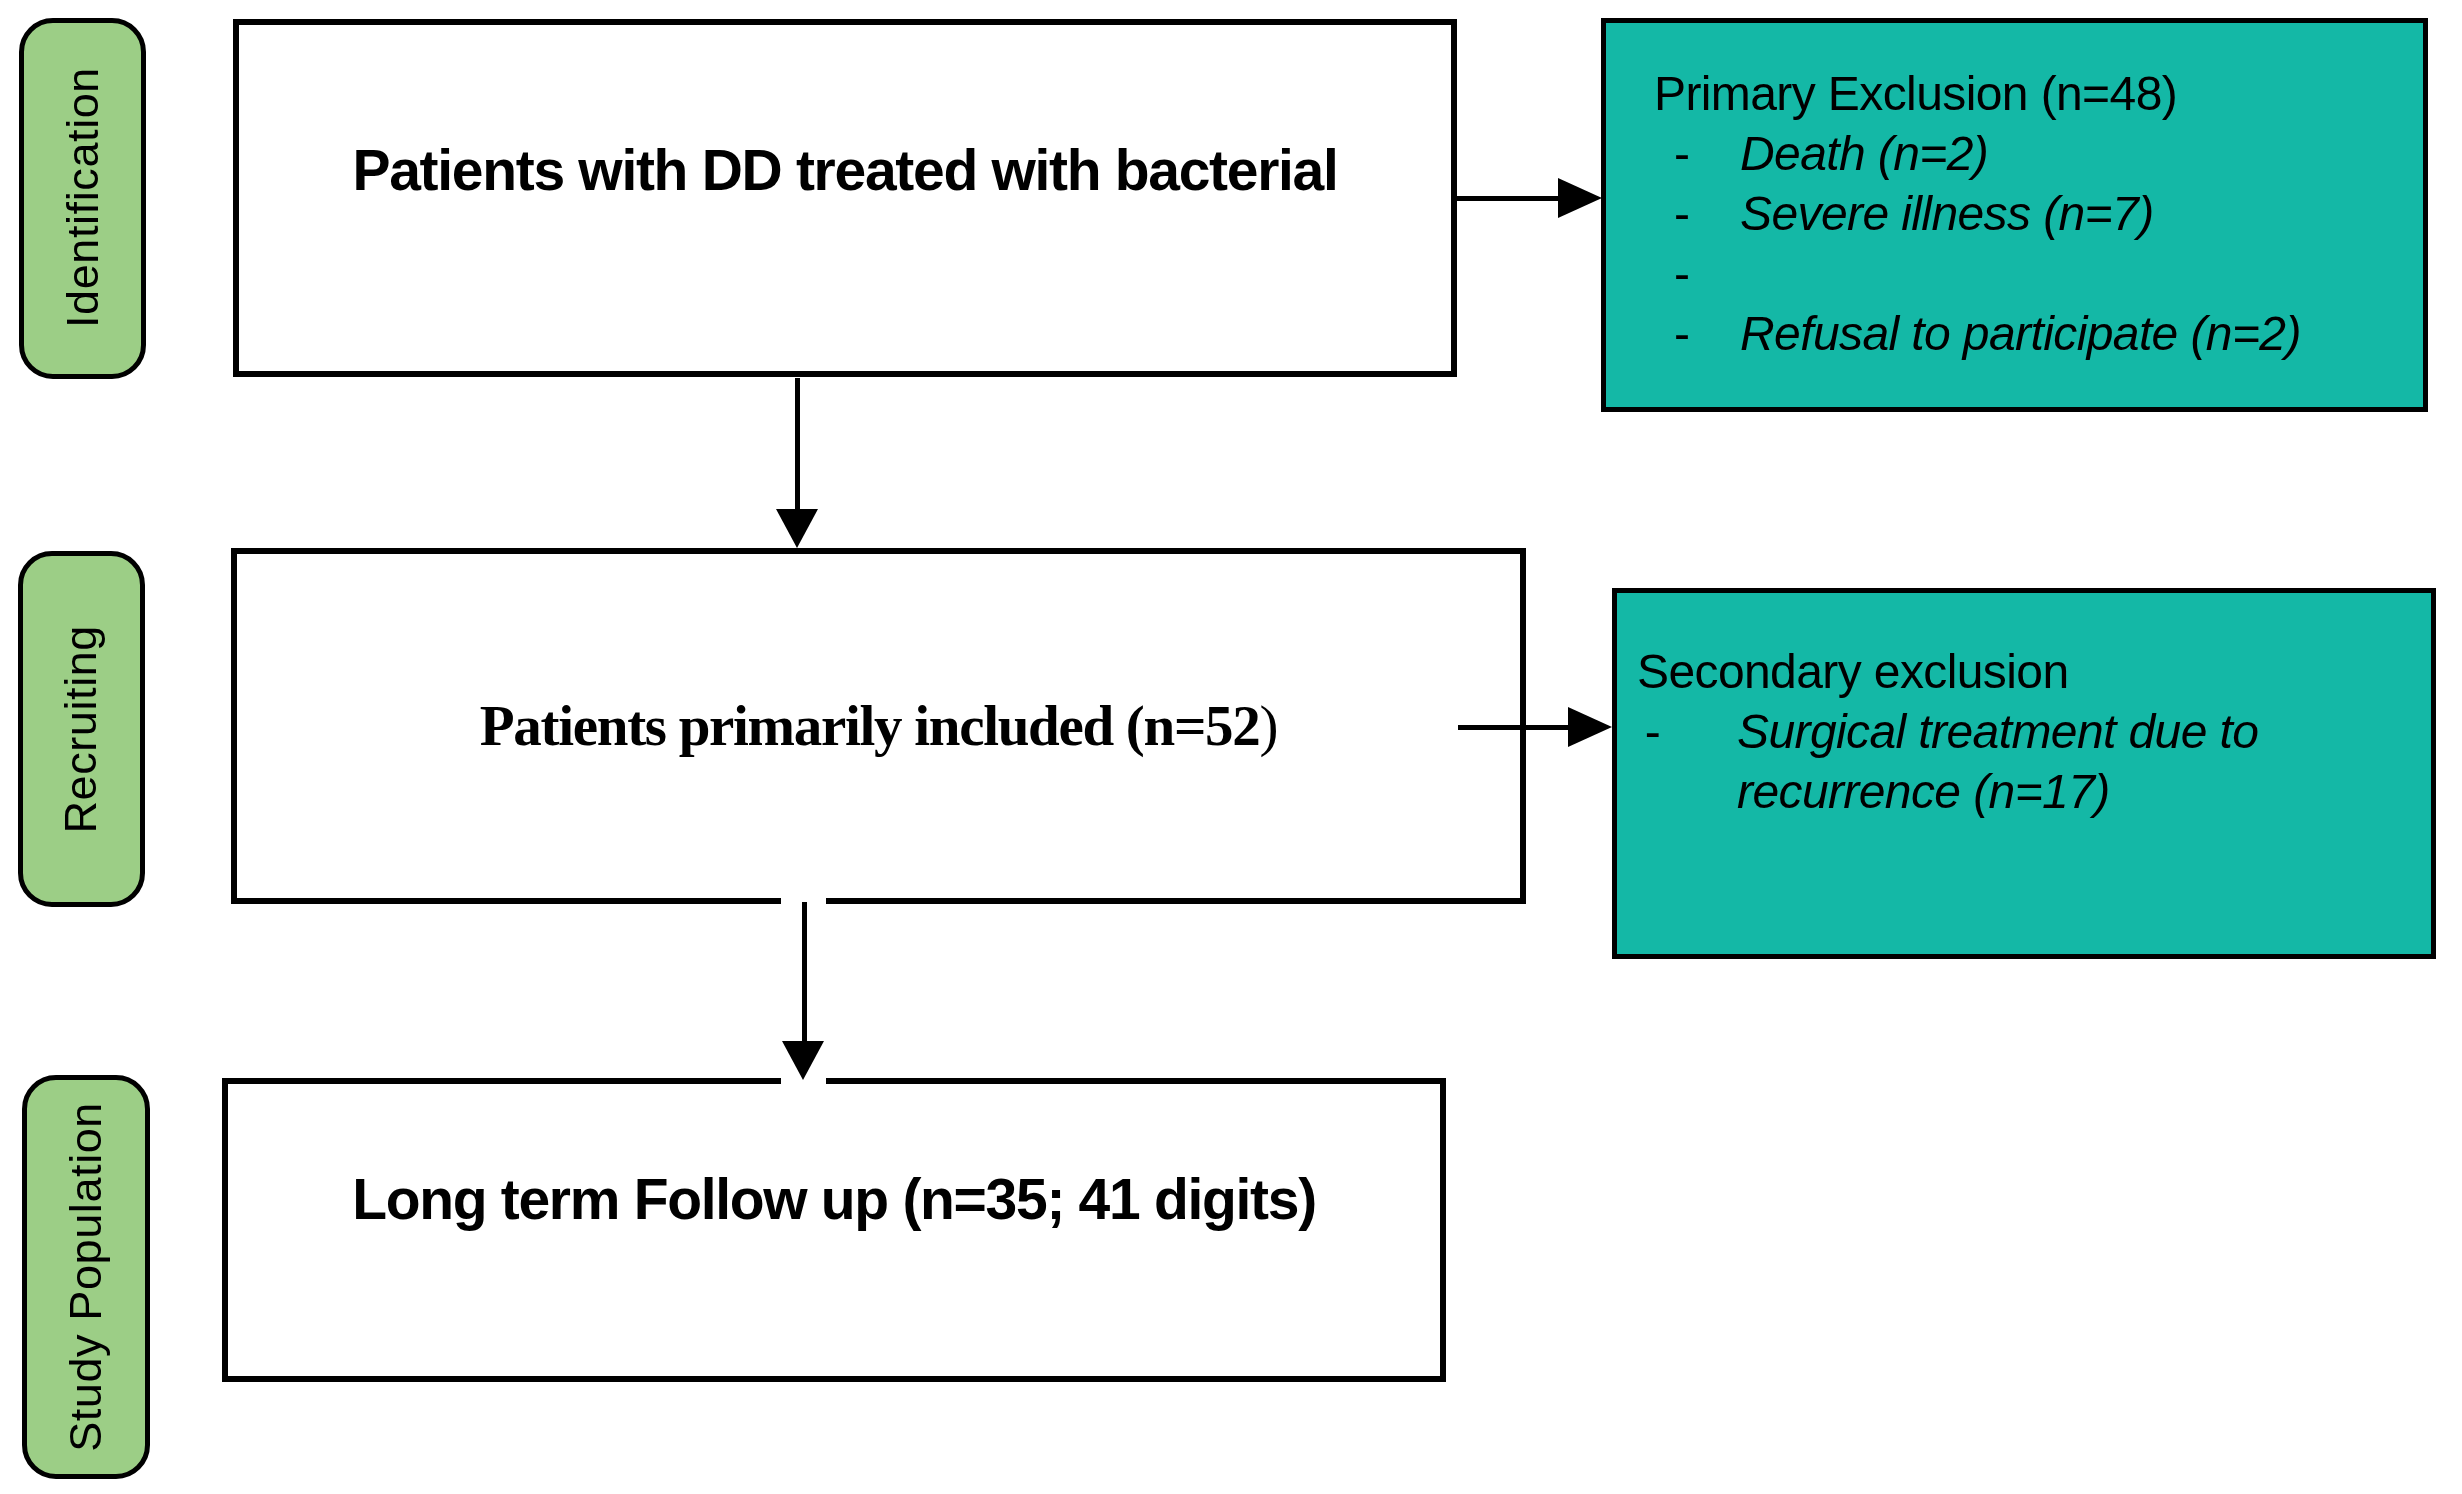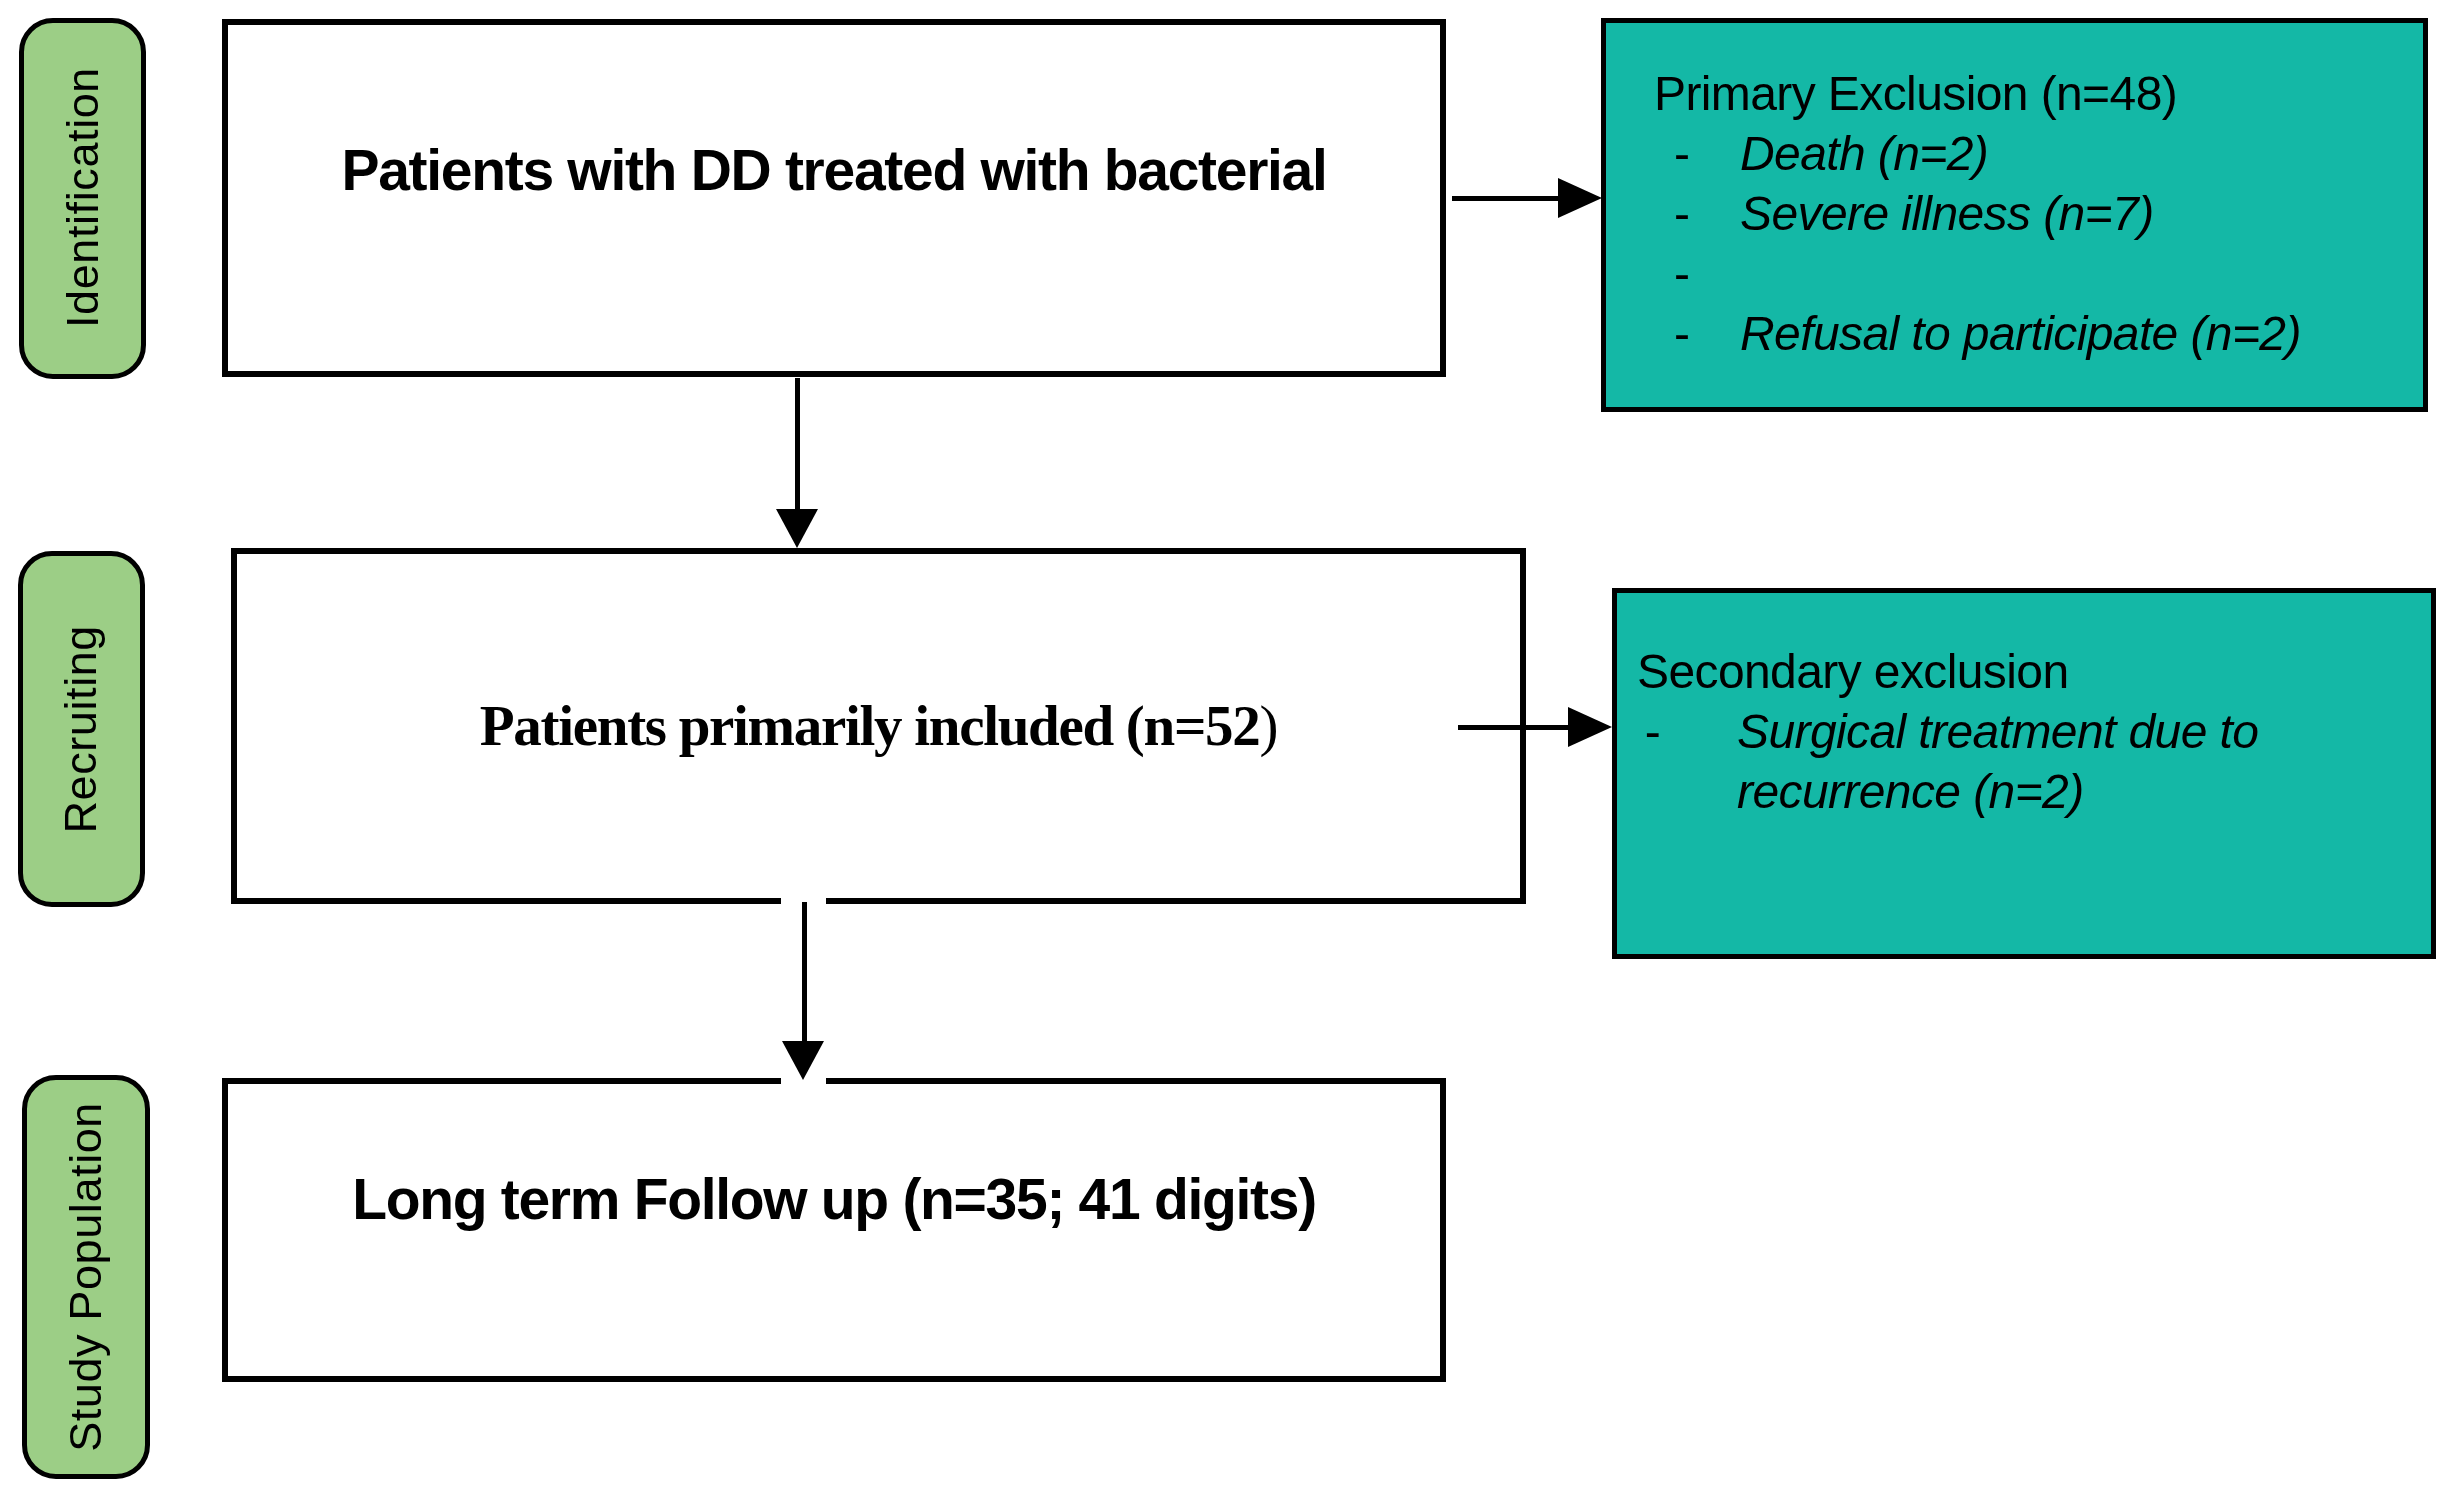--- a/index.html
+++ b/index.html
@@ -52,21 +52,21 @@
     z-index: 1;
   }
   .mainbox .bline {
     font-weight: bold;
     font-size: 57px;
     letter-spacing: -1.3px;
     line-height: 84px;
     white-space: nowrap;
   }
   .reg-weight { font-weight: normal; }
-  .box1 { left: 222px; top: 19px;   width: 1224px; height: 358px; padding-bottom: 57px; }
+  .box1 { left: 233px; top: 19px;   width: 1224px; height: 358px; padding-bottom: 57px; }
   .box2 { left: 231px; top: 548px;  width: 1295px; height: 356px; font-family: Liberation Serif, serif; }
   .box3 { left: 222px; top: 1078px; width: 1224px; height: 304px; padding-bottom: 63px; }
 
   
   .excbox {
     position: absolute;
     background: #14b8a6;
     border: 5.8px solid #000000;
     box-sizing: border-box;
     font-size: 48px;
@@ -153,21 +153,21 @@
     <div class="exc-row">
       <span class="exc-dash">-</span>
       <span class="exc-item">Refusal to participate (n=2)</span>
     </div>
   </div>
 
   <div class="excbox rbox2">
     <div class="exc-title">Secondary exclusion</div>
     <div class="exc-row">
       <span class="exc-dash">-</span>
-      <span class="exc-item">Surgical treatment due to recurrence (n=2)</span>
+      <span class="exc-item">Surgical treatment due to recurrence (n=17)</span>
     </div>
   </div>
 
   <div class="border-gap gap1"></div>
   <div class="border-gap gap2"></div>
 
   <div class="aline h1-line"></div>
   <div class="ahead-right h1-head"></div>
 
   <div class="aline v1-line"></div>

